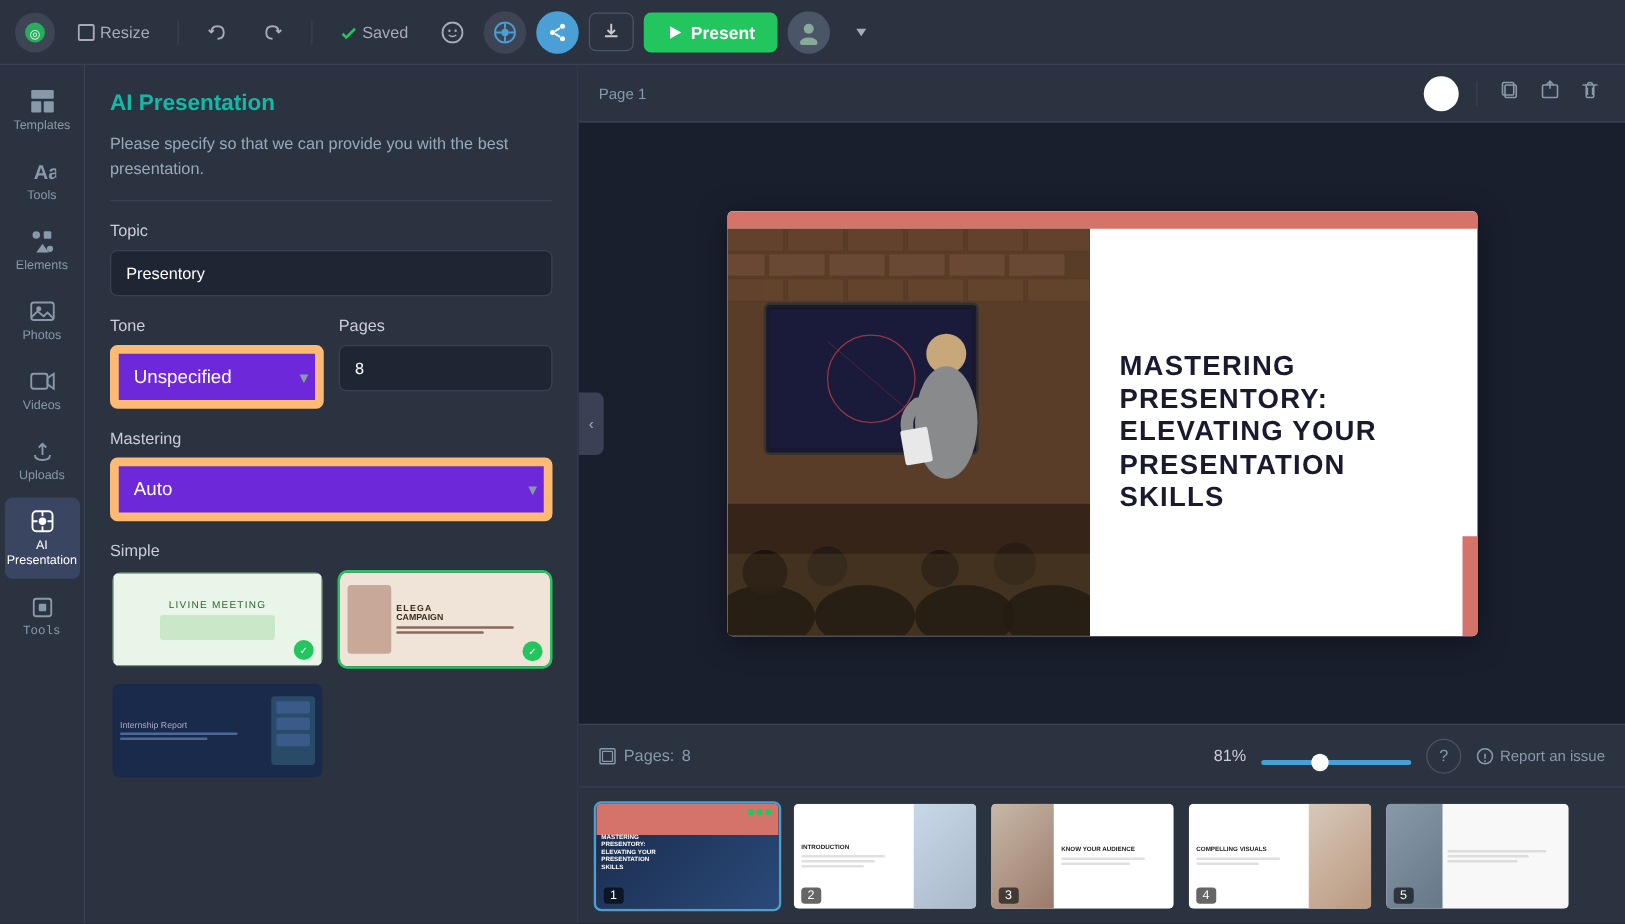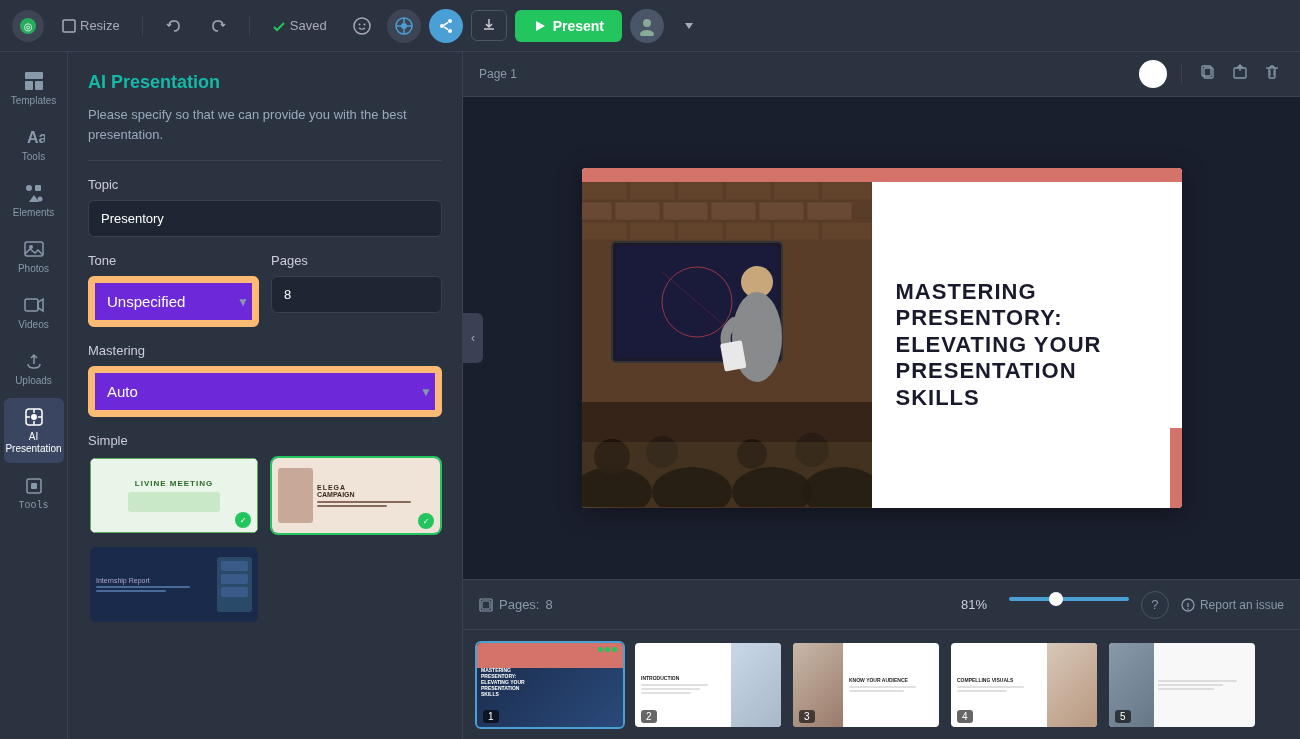--- a/index.html
+++ b/index.html
@@ -63,21 +63,21 @@
     .slide-body { flex: 1; display: flex; }
     .slide-photo { width: 290px; height: 100%; background: #5a4030; position: relative; overflow: hidden; display: flex; align-items: center; justify-content: center; }
     .slide-photo-inner { width: 100%; height: 100%; background: linear-gradient(135deg, #6b4c3a 0%, #8b6550 30%, #4a3525 60%, #3d2e20 100%); position: relative; }
     .slide-content { flex: 1; display: flex; flex-direction: column; justify-content: center; padding: 20px 24px; }
     .slide-title { font-size: 22px; font-weight: 900; color: #1a1a2e; line-height: 1.2; letter-spacing: 1px; text-transform: uppercase; }
     .slide-right-accent { width: 12px; background: #d4736a; position: absolute; right: 0; bottom: 0; height: 80px; }
 
     
     .bottom-bar { height: 50px; background: #2b3240; border-top: 1px solid #3a4155; display: flex; align-items: center; padding: 0 16px; gap: 12px; }
     .pages-label { font-size: 13px; color: #8899aa; display: flex; align-items: center; gap: 6px; }
-    .zoom-control { display: flex; align-items: flex-start; gap: 22px; }
+    .zoom-control { display: flex; align-items: flex-end; gap: 12px; }
     .zoom-label { font-size: 13px; color: #ccd; }
     .zoom-slider { -webkit-appearance: none; width: 120px; height: 4px; background: #4a9fd4; border-radius: 2px; outline: none; cursor: pointer; }
     .zoom-slider::-webkit-slider-thumb { -webkit-appearance: none; width: 14px; height: 14px; border-radius: 50%; background: #fff; cursor: pointer; }
     .help-btn { width: 28px; height: 28px; border-radius: 50%; border: 1px solid #4a5568; background: none; color: #8899aa; cursor: pointer; display: flex; align-items: center; justify-content: center; font-size: 13px; }
     .report-btn { background: none; border: none; color: #8899aa; cursor: pointer; font-size: 12px; display: flex; align-items: center; gap: 5px; }
 
     
     .thumbnail-strip { height: 110px; background: #2b3240; border-top: 1px solid #3a4155; display: flex; align-items: center; padding: 0 12px; gap: 8px; overflow-x: auto; flex-shrink: 0; }
     .thumb { width: 150px; height: 88px; border-radius: 6px; overflow: hidden; flex-shrink: 0; cursor: pointer; position: relative; border: 2px solid transparent; }
     .thumb.active { border-color: #4a9fd4; }
@@ -285,21 +285,21 @@
       </div>
 
       
       <div class="field-label">Simple</div>
       <div class="style-grid">
 
 
         <div class="style-card">
           <div class="style-card-inner" style="background:#e8f5e8;border:1.5px solid #5aab5a;position:relative;">
             <div style="position:absolute;top:0;left:0;width:100%;height:100%;display:flex;flex-direction:column;justify-content:center;align-items:center;padding:6px;">
-              <div style="font-size:8px;font-weight:700;color:#2a6a2a;letter-spacing:1px;text-align:center;">LIVINE MEETING</div>
+              <div style="font-size:8px;font-weight:400;color:#2a6a2a;letter-spacing:1px;text-align:center;">LIVINE MEETING</div>
               <div style="width:60%;height:20px;background:#c8e8c8;border-radius:3px;margin-top:4px;"></div>
             </div>
             <div style="position:absolute;bottom:4px;right:6px;width:16px;height:16px;border-radius:50%;background:#22c55e;display:flex;align-items:center;justify-content:center;">
               <span style="color:#fff;font-size:8px;">✓</span>
             </div>
           </div>
         </div>
 
         <div class="style-card active">
           <div class="style-card-inner" style="background:#f0e4d8;position:relative;overflow:hidden;">

